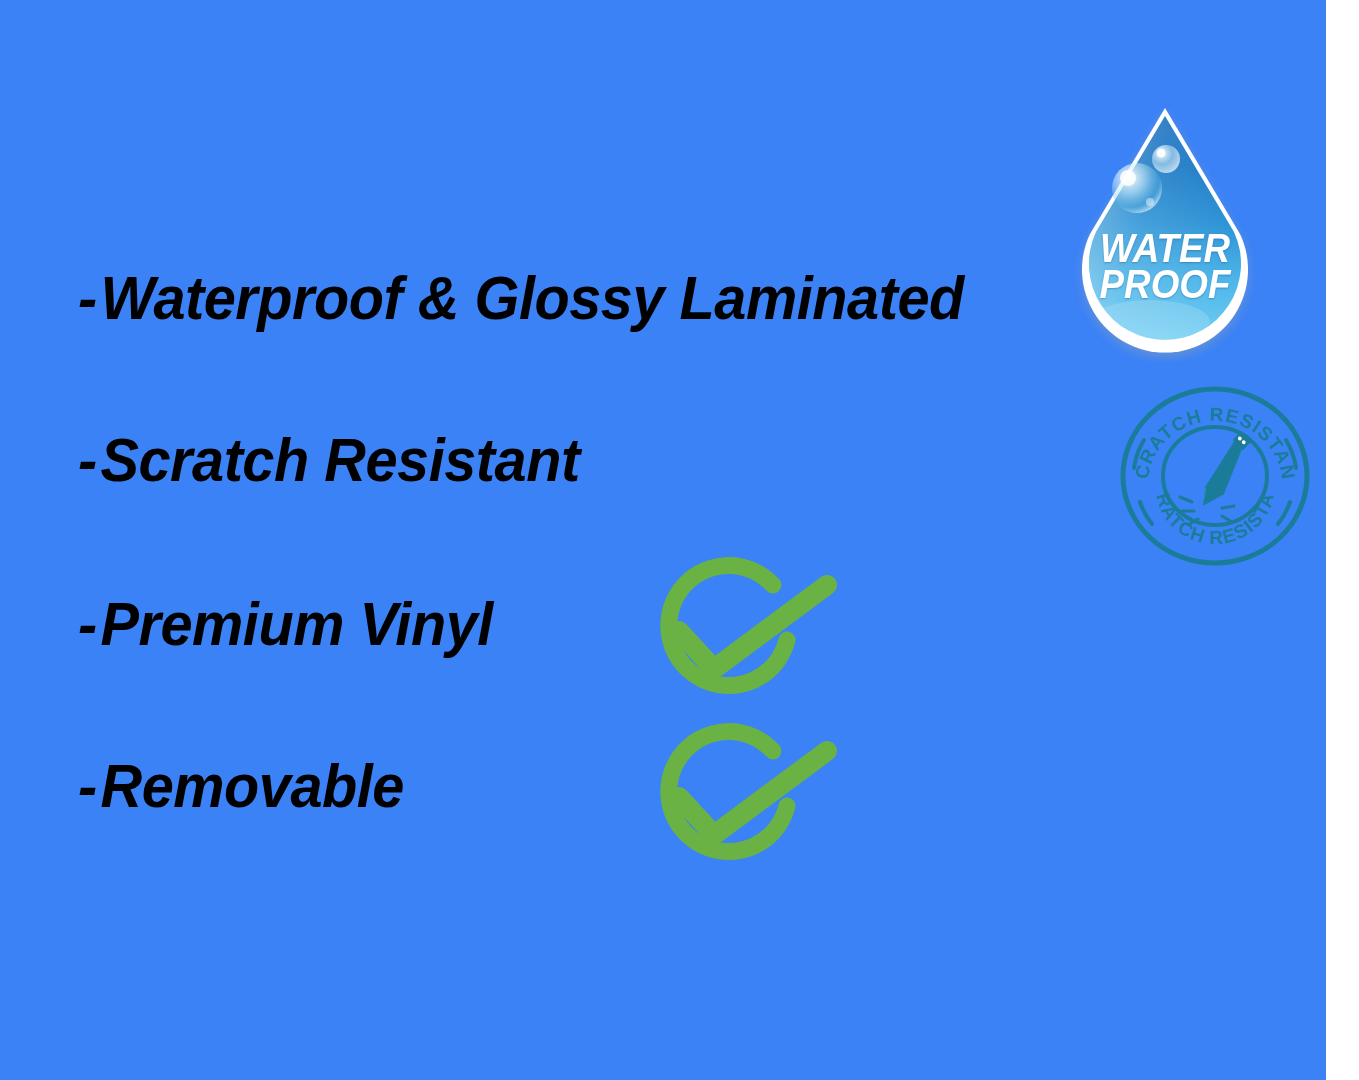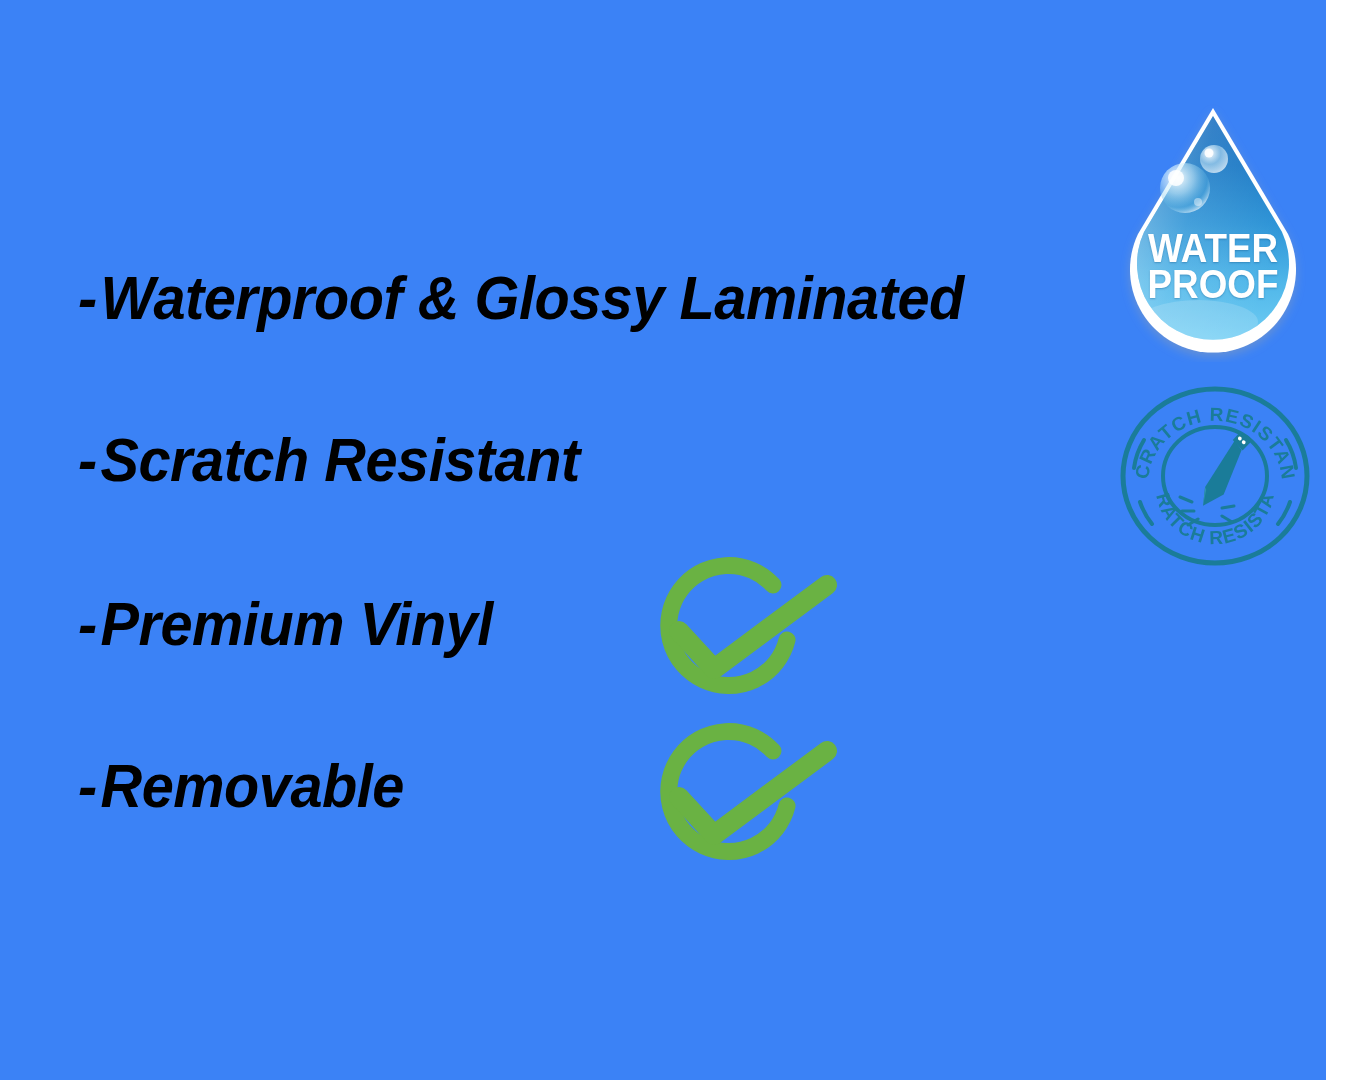--- a/index.html
+++ b/index.html
@@ -37,24 +37,25 @@
     margin-right: 4px;
   }
   #feature-0 { top: 262px; font-size: 62px; line-height: 72px; }
   #feature-1 { top: 424px; font-size: 62px; line-height: 72px; }
   #feature-2 { top: 588px; font-size: 62px; line-height: 72px; }
   #feature-3 { top: 750px; font-size: 62px; line-height: 72px; }
 
   
   #waterproof-badge {
     position: absolute;
-    left: 1106px;
+    left: 1058px;
     top: 104px;
     width: 214px;
     height: 258px;
+    font-style: italic;
   }
   #waterproof-badge svg { display: block; width: 100%; height: 100%; }
   .wp-text {
     position: absolute;
     left: 0;
     width: 100%;
     text-align: center;
     color: #ffffff;
     font-family: "Liberation Sans", sans-serif;
     font-weight: bold;

